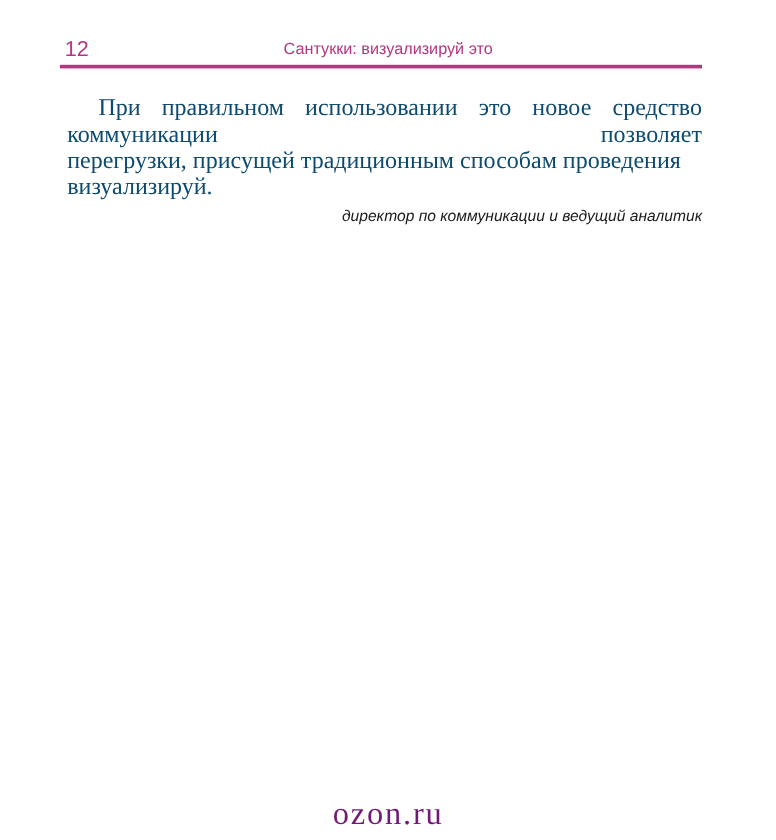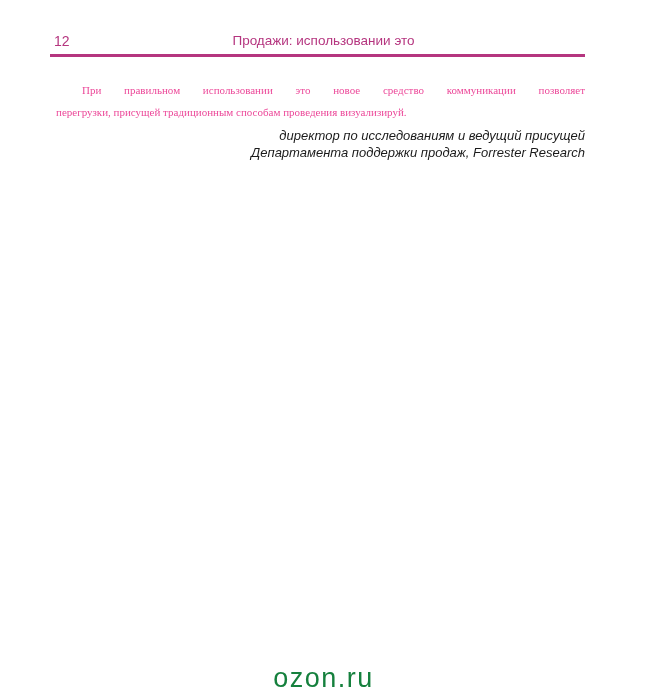--- a/index.html
+++ b/index.html
@@ -14,21 +14,21 @@
     background: #ffffff;
     overflow: hidden;
     font-family: "Liberation Sans", sans-serif;
   }
 
   
   .page-number {
     position: absolute;
     left: 54px;
     top: 34px;
-    font-size: 14px;
+    font-size: 18px;
     line-height: 14px;
     color: #b5357f;
     font-family: "Liberation Sans", sans-serif;
   }
   .running-header {
     position: absolute;
     left: 0;
     right: 0;
     top: 34px;
     text-align: center;
@@ -49,23 +49,23 @@
   
   .main-text {
     position: absolute;
     left: 56px;
     top: 79px;
     width: 529px;
     color: #1f1f1f;
   }
   .para-line {
     font-family: "Liberation Serif", serif;
-    font-size: 11px;
+    font-size: 20px;
     line-height: 22px;
-    color: #ec4899;
+    color: #0c4a6e;
     white-space: nowrap;
   }
   .para-line.justify {
     white-space: normal;
     text-align: justify;
     text-align-last: justify;
   }
   .para-line.first {
     text-indent: 26px;
   }
@@ -84,44 +84,43 @@
     color: #1a1a1a;
   }
 
   
   .watermark {
     position: absolute;
     left: 0;
     right: 0;
     top: 663px;
     text-align: center;
-    font-family: Liberation Sans, sans-serif;
+    font-family: Liberation Serif, serif;
     font-size: 27px;
     line-height: 30px;
     letter-spacing: 1.5px;
-    color: #15803d;
+    color: #701a75;
     text-transform: lowercase;
   }
 </style>
 </head>
 <body>
 
 <div class="page">
 
   <span class="page-number">12</span>
 
-  <div class="running-header">Продажи: использовании это</div>
+  <div class="running-header">Сантукки: визуализируй это</div>
 
   <div class="header-rule"></div>
 
   <div class="main-text">
     <div class="para-line justify first">При правильном использовании это новое средство коммуникации позволяет</div>
     <div class="para-line last">перегрузки, присущей традиционным способам проведения визуализируй.</div>
 
     <div class="attribution">
-      <div>директор по исследованиям и ведущий присущей</div>
-      <div>Департамента поддержки продаж, Forrester Research</div>
+      <div>директор по коммуникации и ведущий аналитик</div>
     </div>
   </div>
 
   <div class="watermark">ozon.ru</div>
 
 </div>
 
 </body></html>

